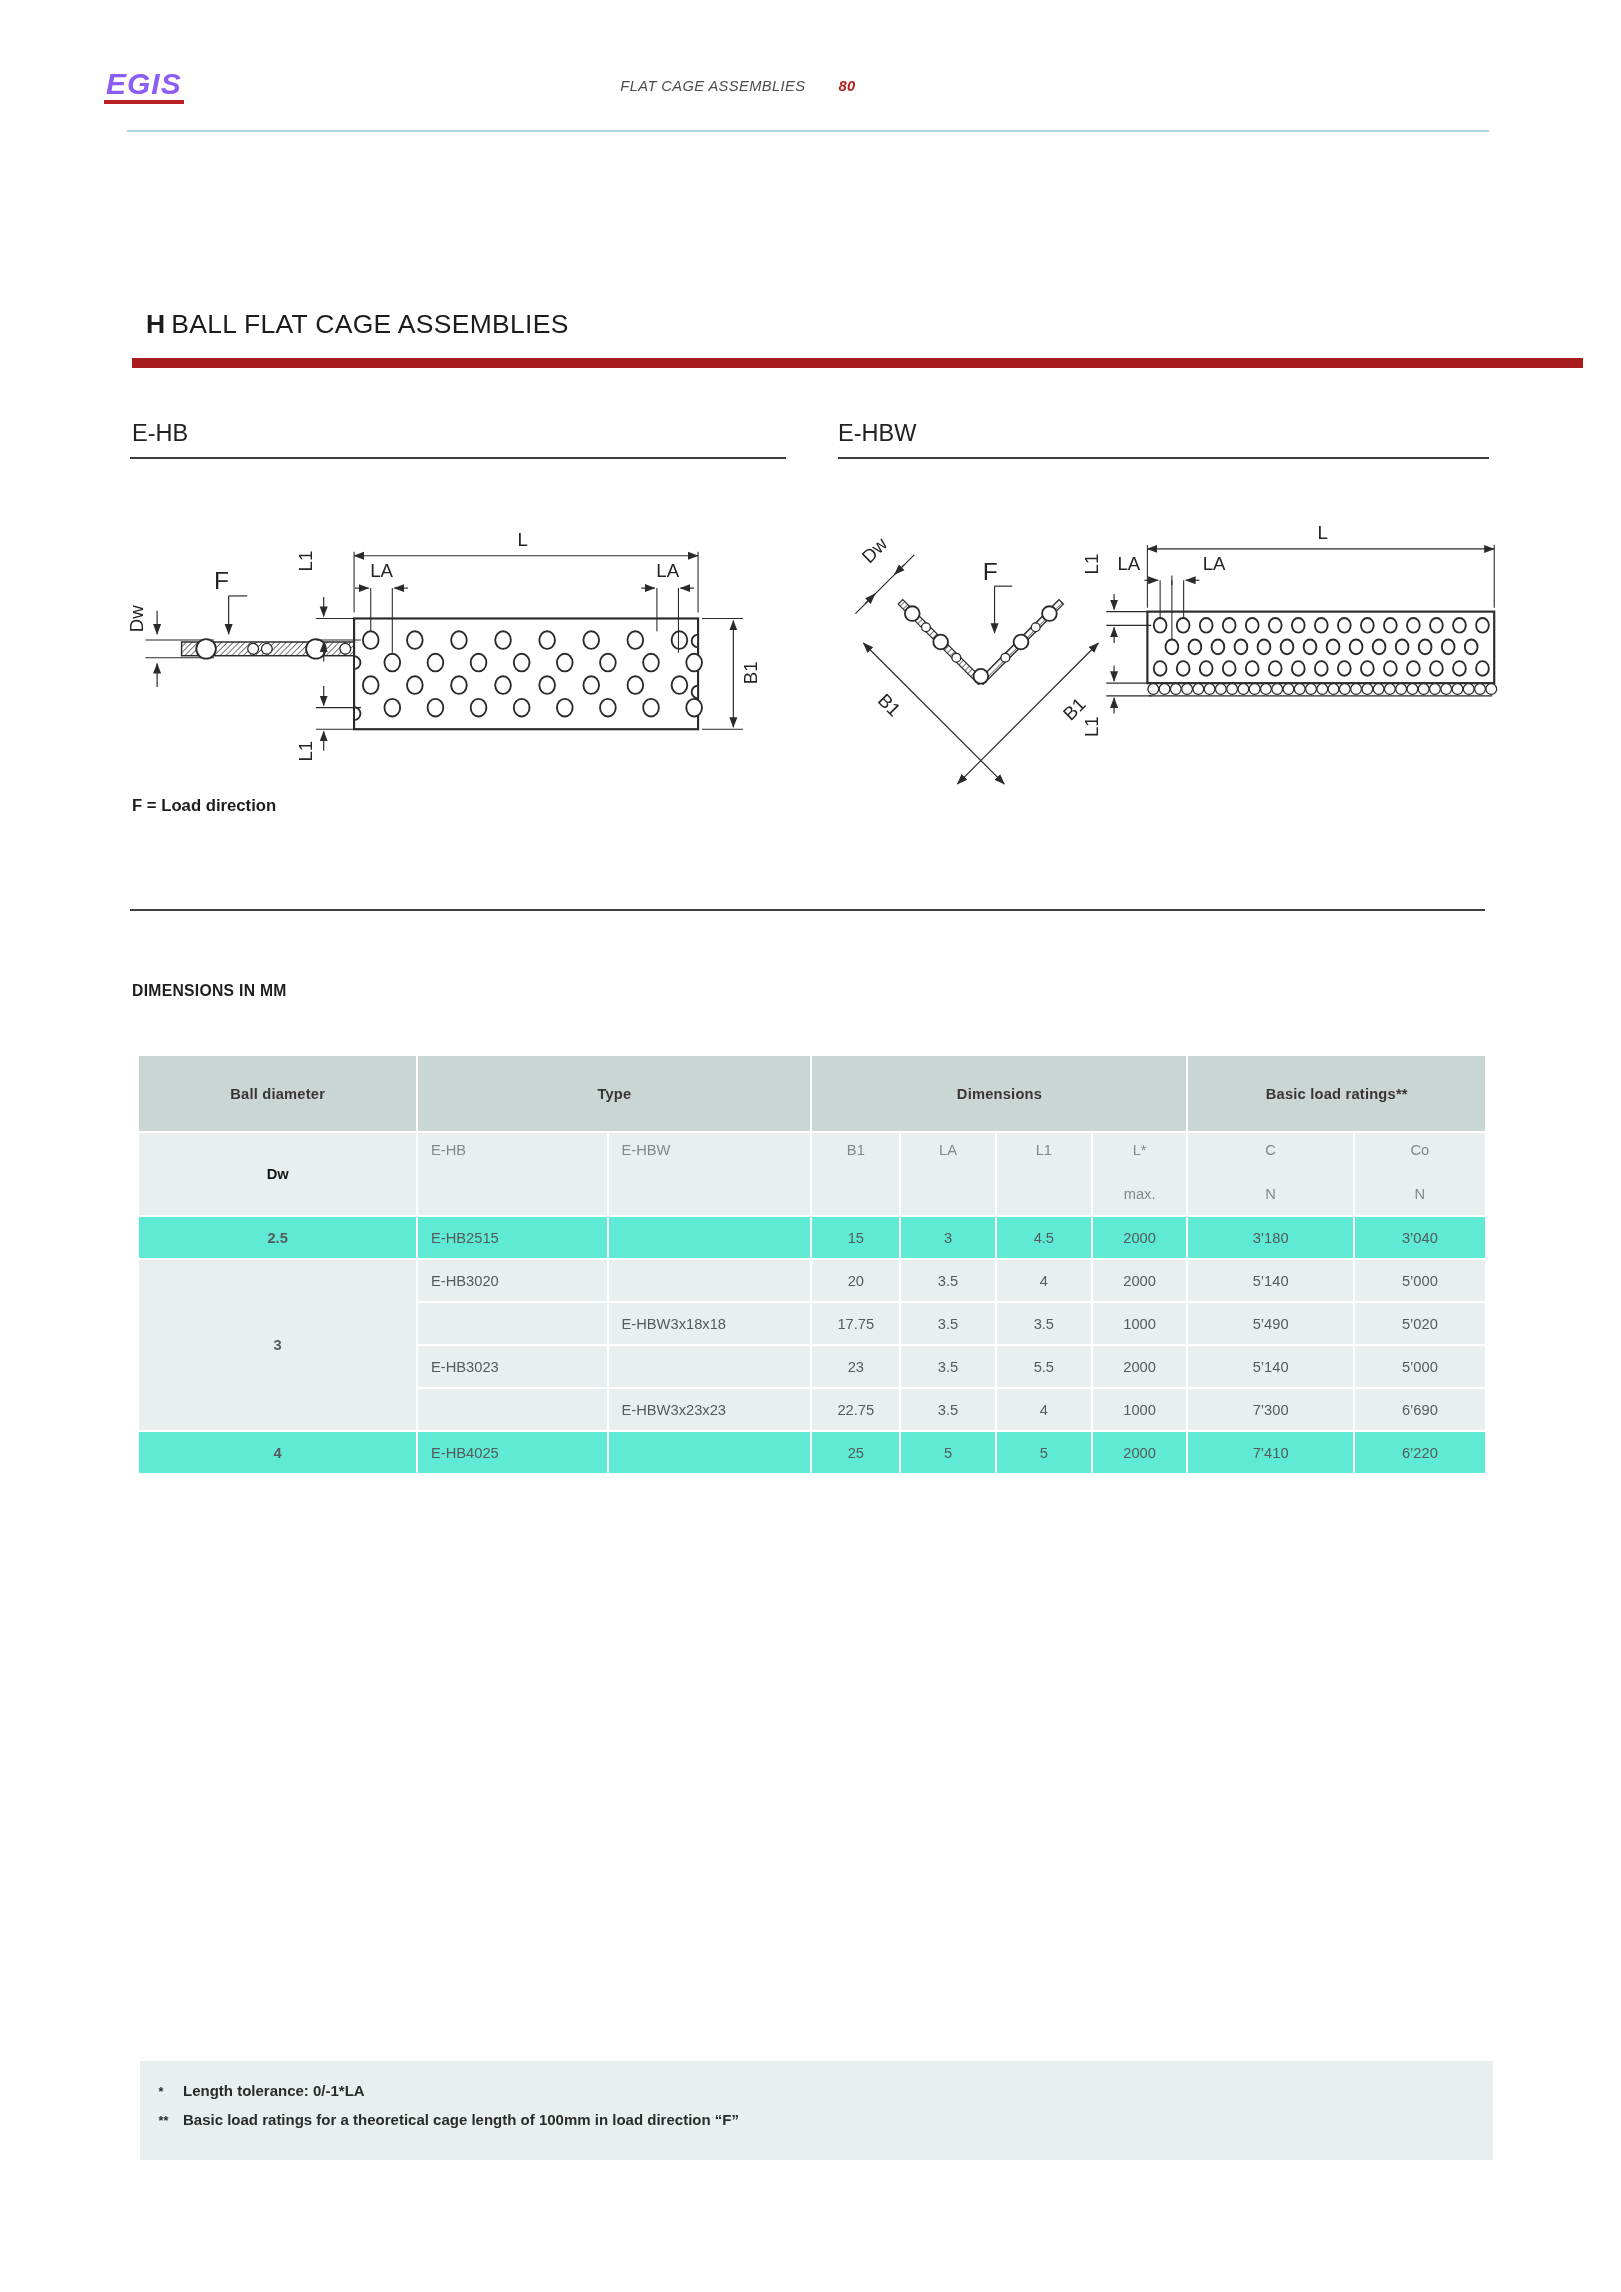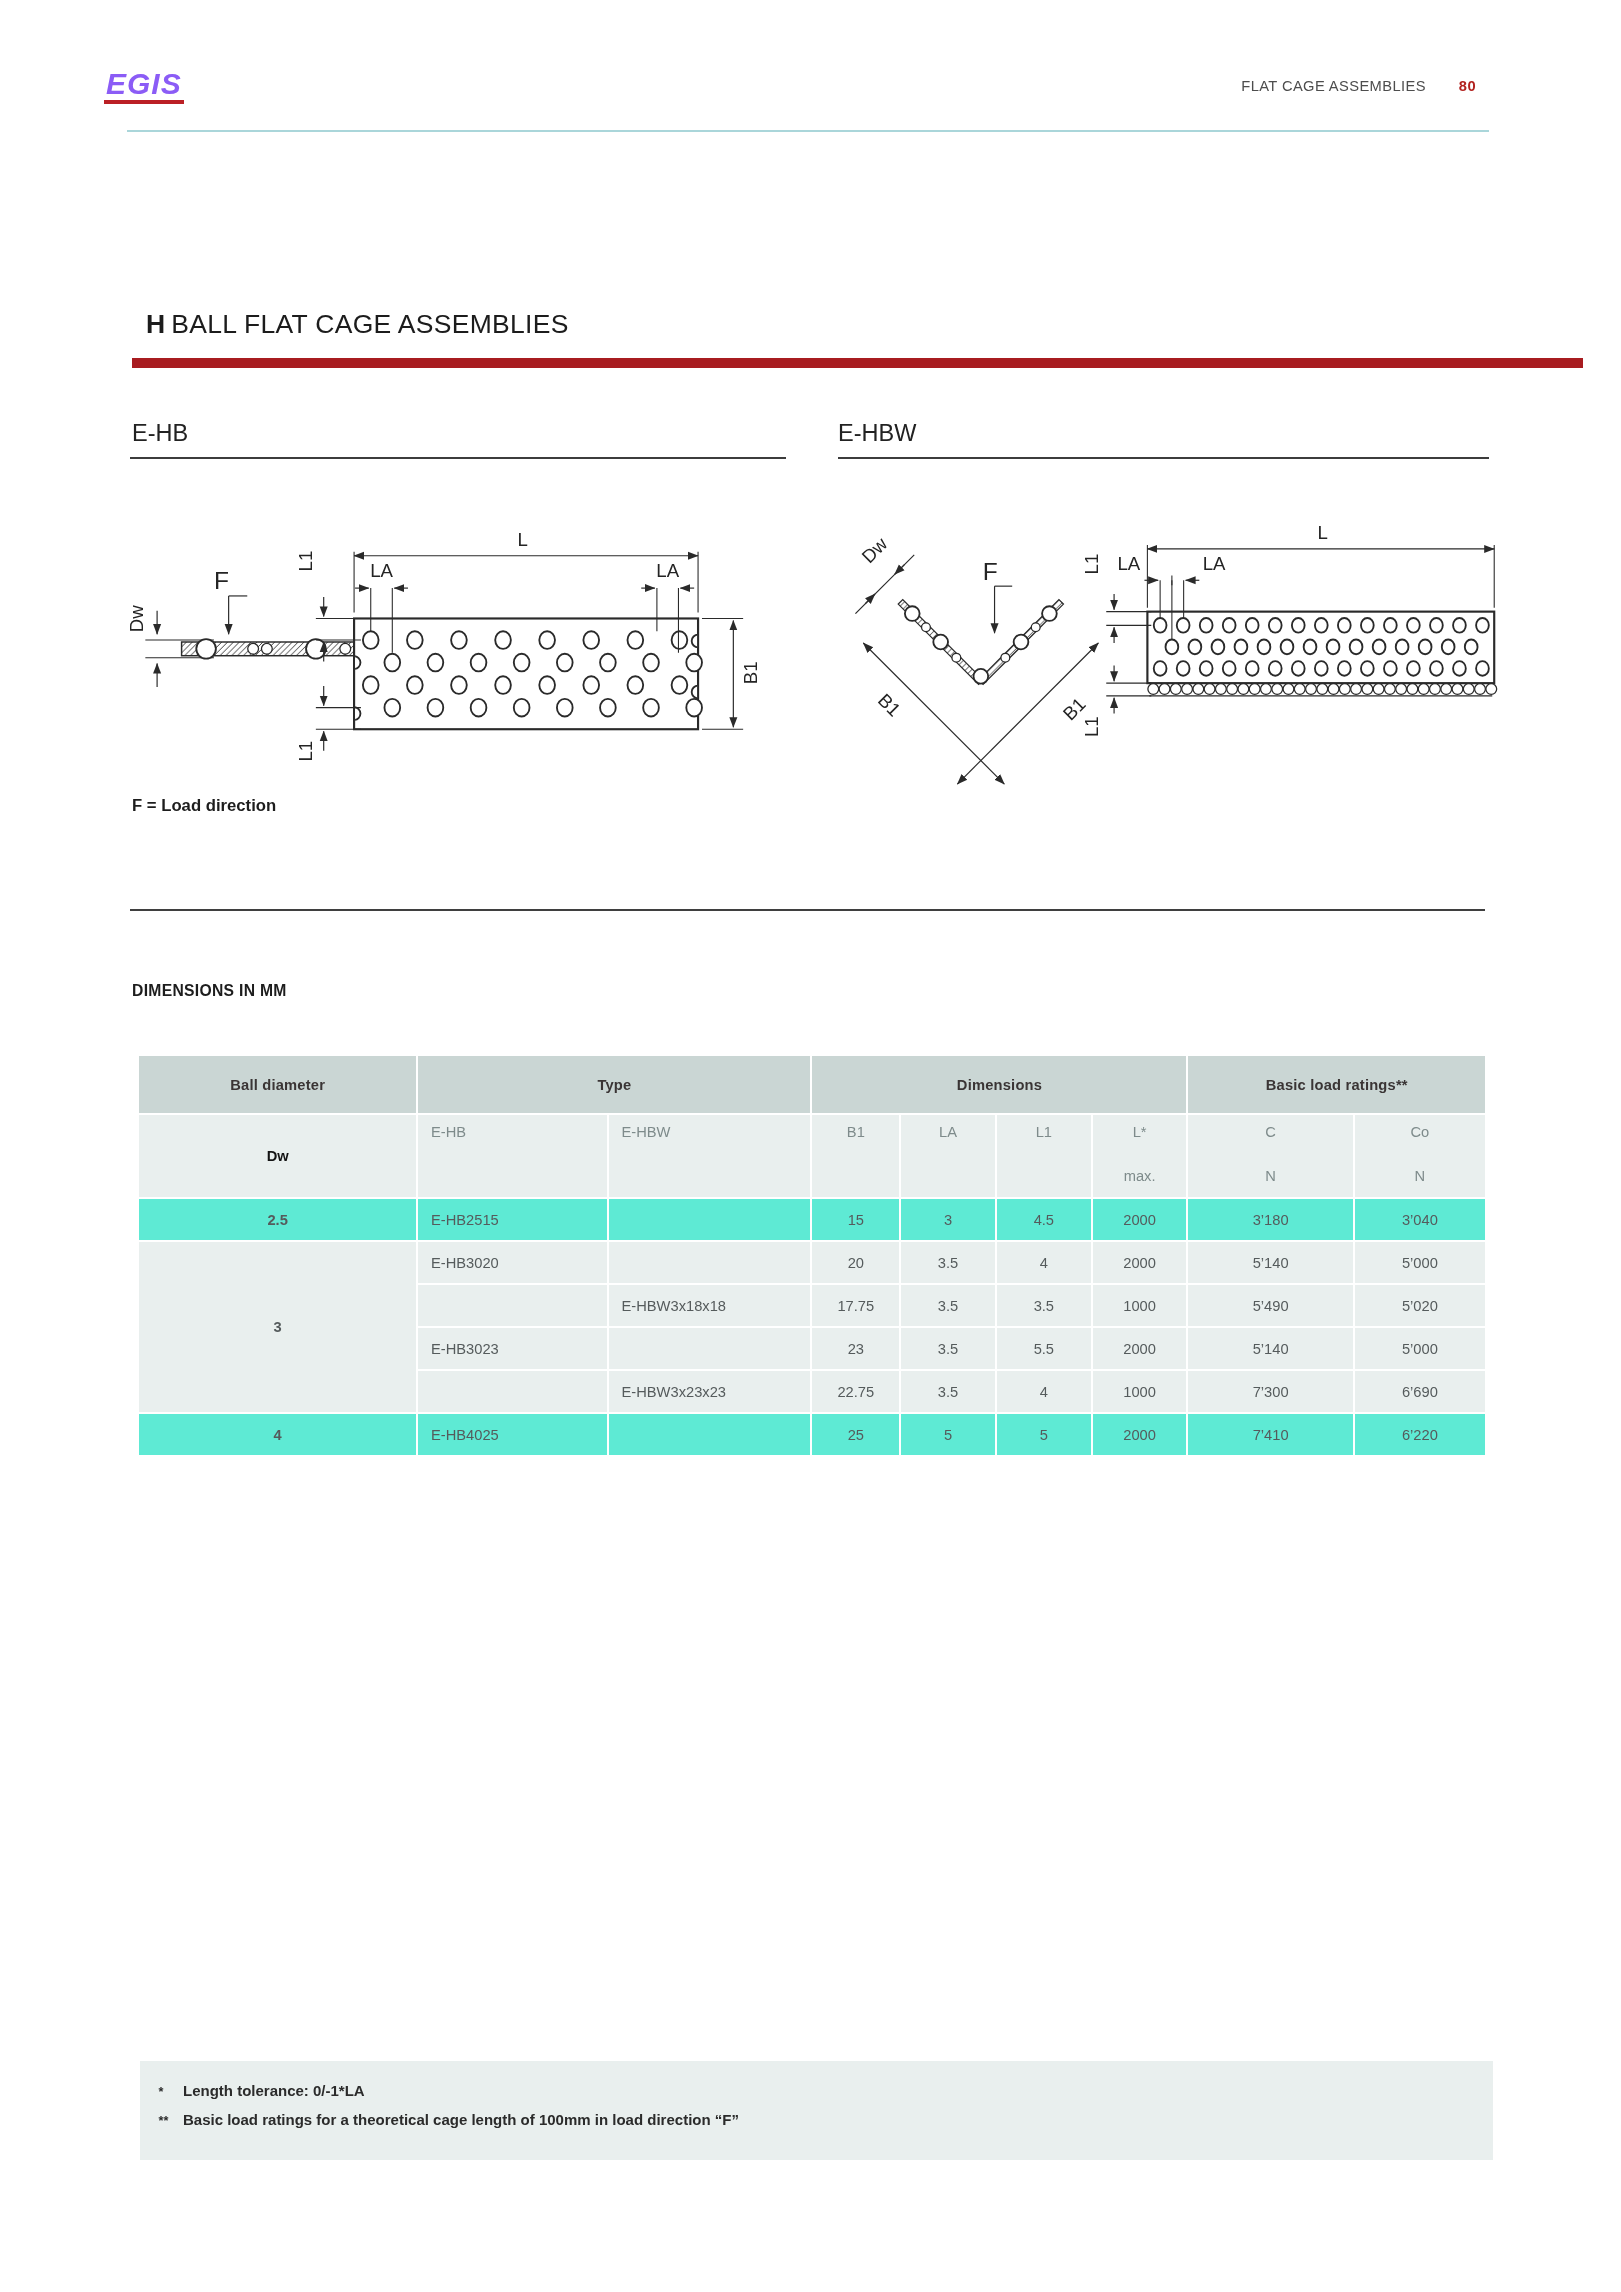--- a/index.html
+++ b/index.html
@@ -1,21 +1,21 @@
 <!DOCTYPE html>
 <html><head>
 <meta charset="utf-8">
 <style>
   html,body{margin:0;padding:0;background:#ffffff;}
   body{width:1621px;height:2293px;position:relative;font-family:"Liberation Sans",sans-serif;-webkit-font-smoothing:antialiased;}
   .abs{position:absolute;}
 
   
   .logo{left:104px;top:69px;font-weight:800;font-style:italic;font-size:30px;letter-spacing:1px;color:#8b5cf6;border-bottom:4.9px solid #bb2025;padding:0 2px 1px 2px;line-height:1;}
-  .hdr-right{left:0;top:78px;width:1476px;text-align:right;font-size:14.7px;color:#4d4d4d;letter-spacing:0.4px;}
+  .hdr-right{left:0;top:78px;width:1476px;text-align:center;font-size:14.7px;color:#4d4d4d;letter-spacing:0.4px;font-style:italic;}
   .hdr-page{color:#b2221f;font-weight:bold;margin-left:33px;}
   .hdr-rule{left:127px;top:130px;width:1362px;height:2px;background:#aad6da;}
 
   
   .title-row{left:132px;top:309px;font-size:26.5px;color:#1c1c1c;letter-spacing:0.3px;margin-left:14px;}
   .title-h{font-weight:bold;margin-right:5.9px;}
   .red-bar{left:132px;top:358px;width:1451px;height:9.8px;background:#a81c20;}
 
   
   .sec-title{font-size:23.5px;color:#222;}
@@ -37,21 +37,21 @@
   .lbl{font-family:"Liberation Sans",sans-serif;font-size:19px;fill:#242424;}
   .big{font-size:25px;}
 
   .legend{left:132px;top:796px;font-size:16.7px;font-weight:bold;color:#1d1d1d;}
   .mid-rule{left:130px;top:909px;width:1355px;height:2px;background:#3f3f3f;}
   .dims-note{left:132px;top:982px;font-size:15.7px;font-weight:bold;color:#1d1d1d;letter-spacing:0.3px;}
 
   
   table.spec{position:absolute;left:137px;top:1054px;width:1350px;border-collapse:separate;border-spacing:2.9px;table-layout:fixed;}
   table.spec td,table.spec th{padding:0;font-size:14.7px;overflow:hidden;}
-  tr.grp{height:57px;}
+  tr.grp{height:75px;}
   tr.grp th{background:#cad6d4;font-weight:bold;color:#3a3535;vertical-align:middle;text-align:center;letter-spacing:0.2px;}
   tr.sub{height:82px;}
   .c-dark{background:#5eead4;}
   .c-light{background:#e9efee;}
   .subtxt{color:#7e8b8b;vertical-align:top;}
   .padtop{padding-top:8.8px !important;}
   .type-cell{text-align:left;padding-left:12.7px !important;}
   .num{text-align:center;}
   .dw-head{font-weight:bold;color:#141414;text-align:center;vertical-align:middle;}
   .stack div:first-child{margin-top:8.8px;}

